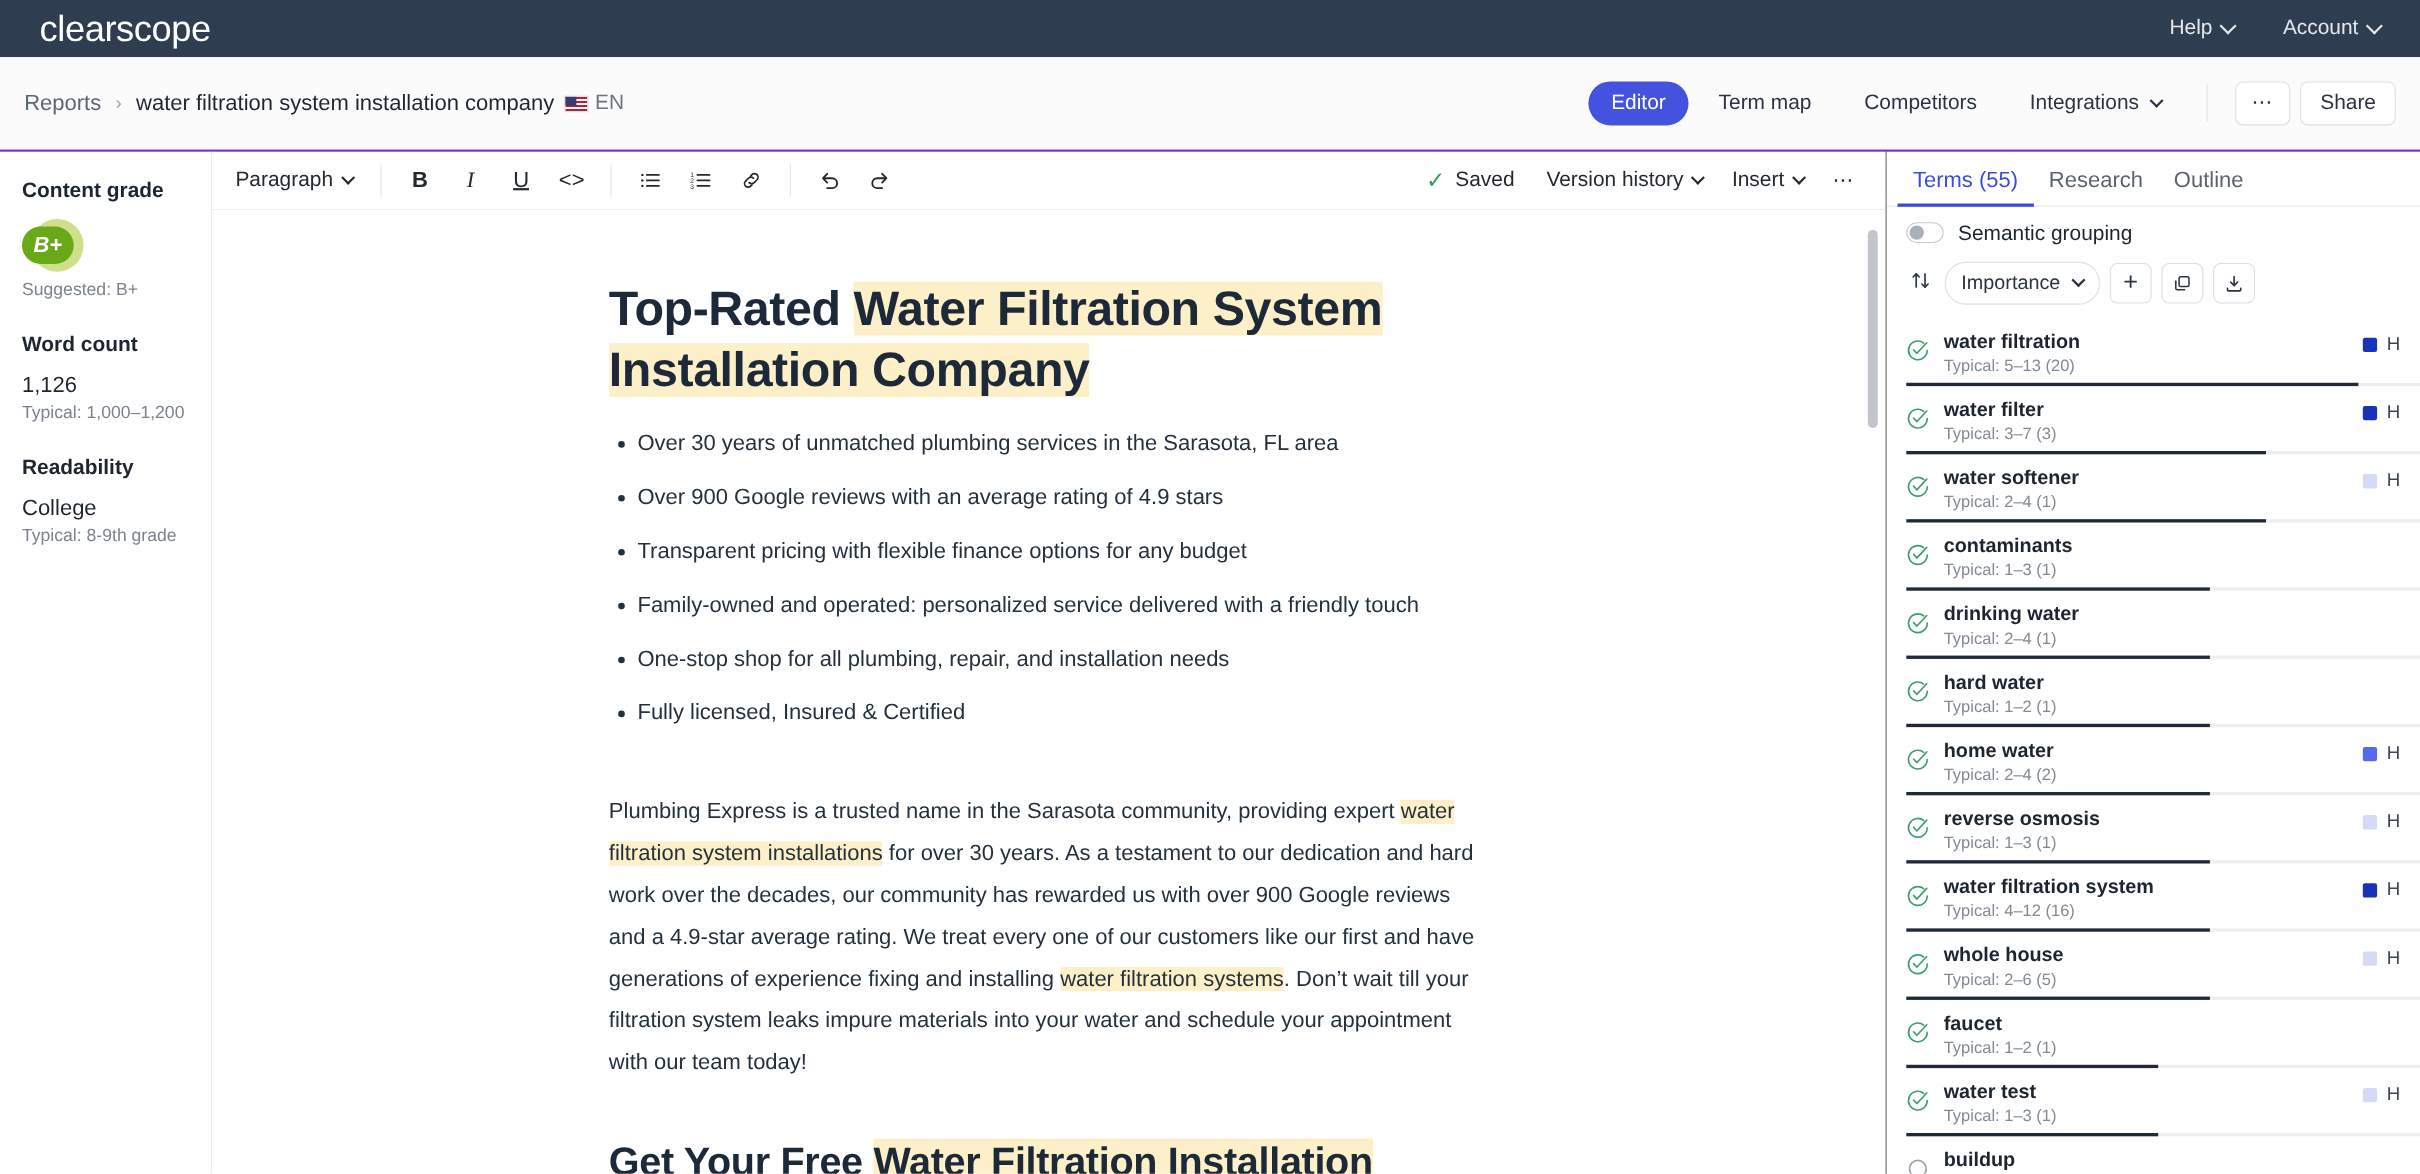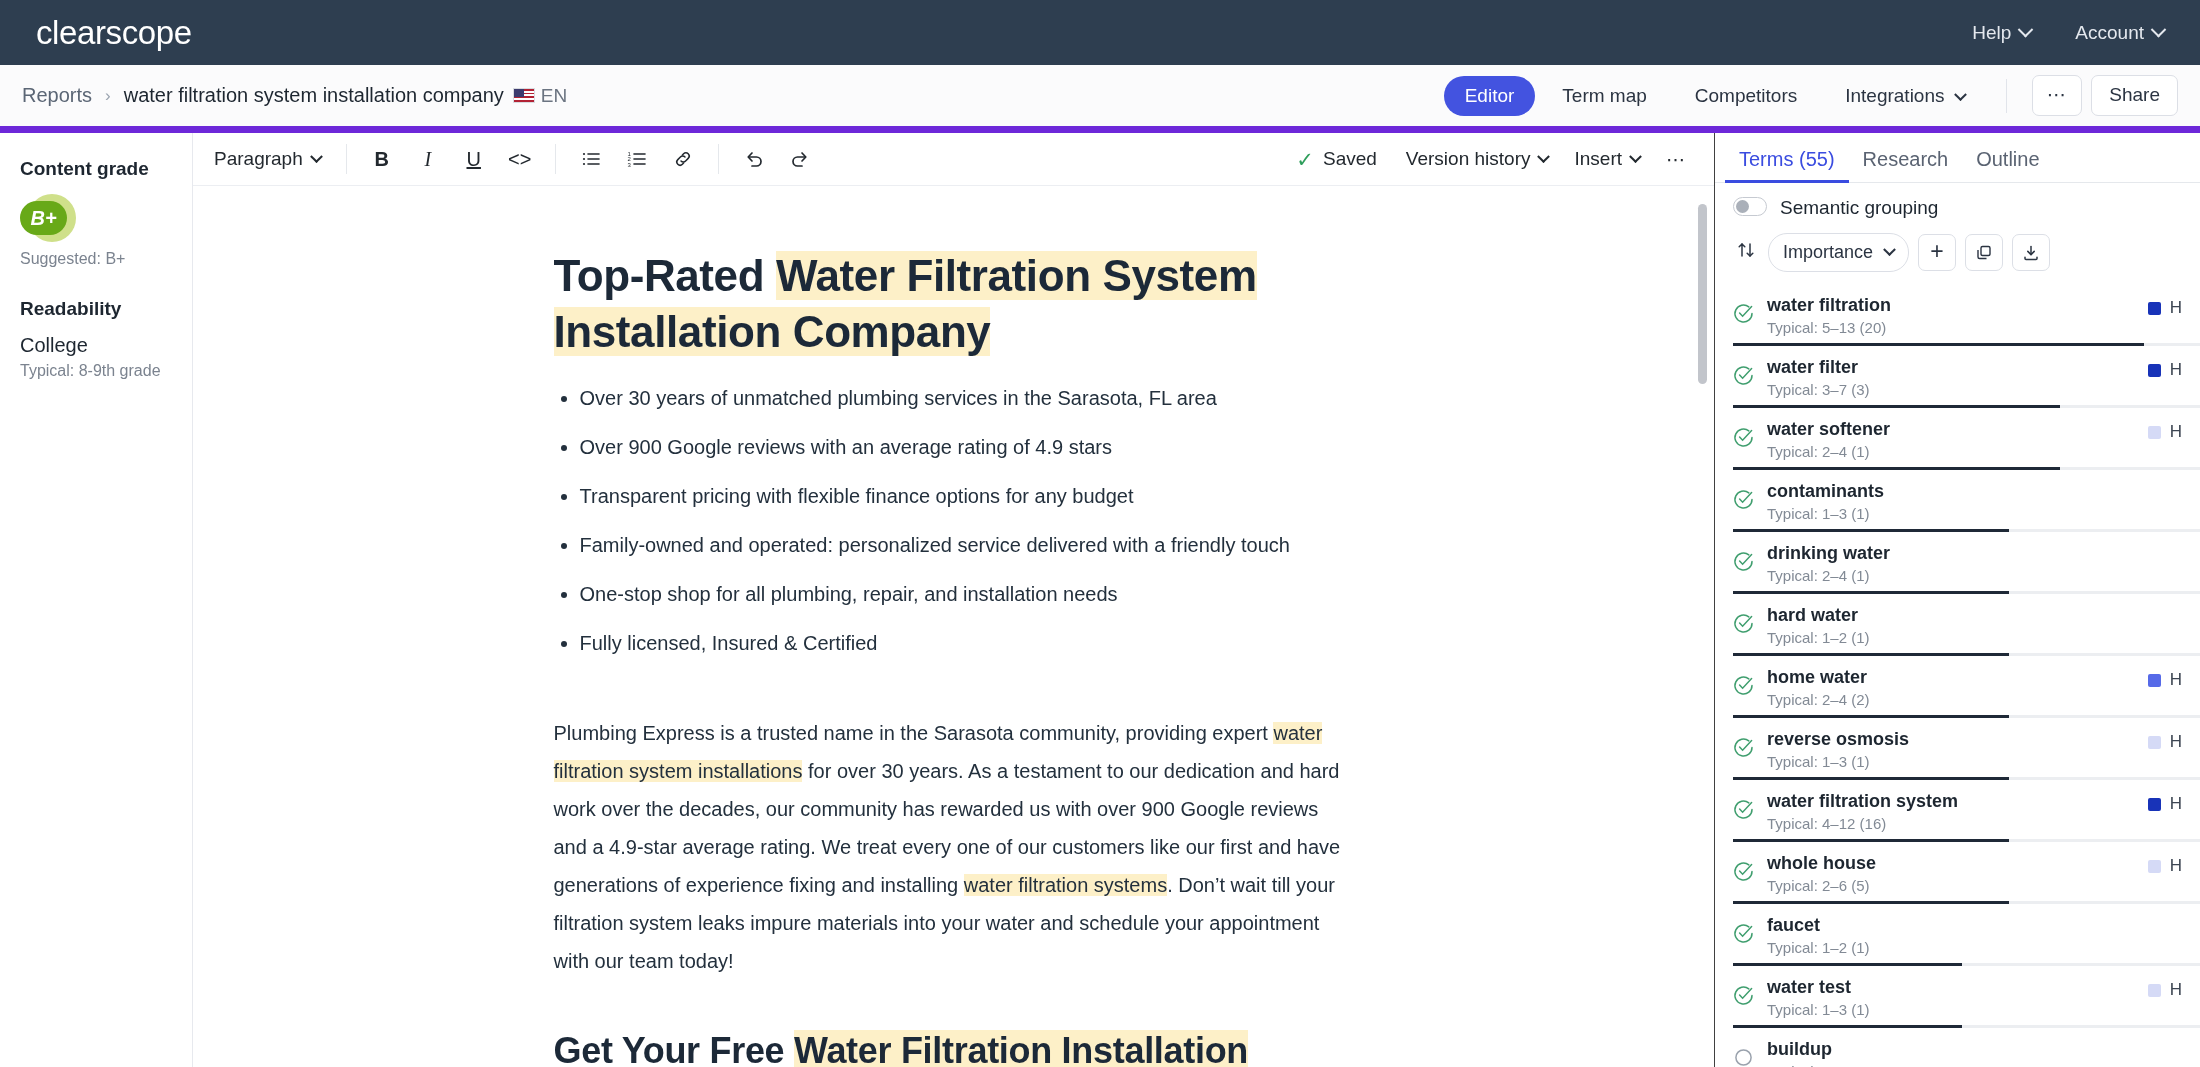--- a/index.html
+++ b/index.html
@@ -7,21 +7,21 @@
     margin: 0; padding: 0;
     width: 2200px; height: 1067px;
     overflow: hidden;
     font-family: "Liberation Sans", sans-serif;
     background: #ffffff;
     -webkit-font-smoothing: antialiased;
   }
 
   
   .topbar {
-    height: 65px;
+    height: 52px;
     background: #2e3e50;
     display: flex;
     align-items: center;
     padding: 0 36px;
     color: #ffffff;
   }
   .brand {
     font-size: 33px;
     font-weight: 400;
     letter-spacing: -0.4px;
@@ -40,23 +40,23 @@
   .caret {
     display: inline-block;
     width: 11px; height: 11px;
     border-right: 2px solid currentColor;
     border-bottom: 2px solid currentColor;
     transform: rotate(45deg) translate(-2px,-2px);
   }
 
   
   .crumbbar {
-    height: 68px;
+    height: 86px;
     background: #fbfbfc;
-    border-bottom: 7px solid #6d28d9;
+    border-bottom: 2px solid #6d28d9;
     display: flex;
     align-items: center;
     padding: 0 22px 0 22px;
   }
   .crumb-link {
     font-size: 20px;
     color: #5b6675;
     cursor: pointer;
   }
   .crumb-sep {
@@ -476,20 +476,25 @@
 
     <div class="stat-block">
       <div class="stat-label">Content grade</div>
       <div class="grade-wrap">
         <div class="grade-ring"></div>
         <div class="grade-badge">B+</div>
       </div>
       <div class="sub-note">Suggested: B+</div>
     </div>
 
+    <div class="stat-block">
+      <div class="stat-label">Word count</div>
+      <div class="stat-value">1,126</div>
+      <div class="sub-note">Typical: 1,000–1,200</div>
+    </div>
 
     <div class="stat-block">
       <div class="stat-label">Readability</div>
       <div class="stat-value">College</div>
       <div class="sub-note">Typical: 8-9th grade</div>
     </div>
 
   </div>
 
   <div class="editorcol">

